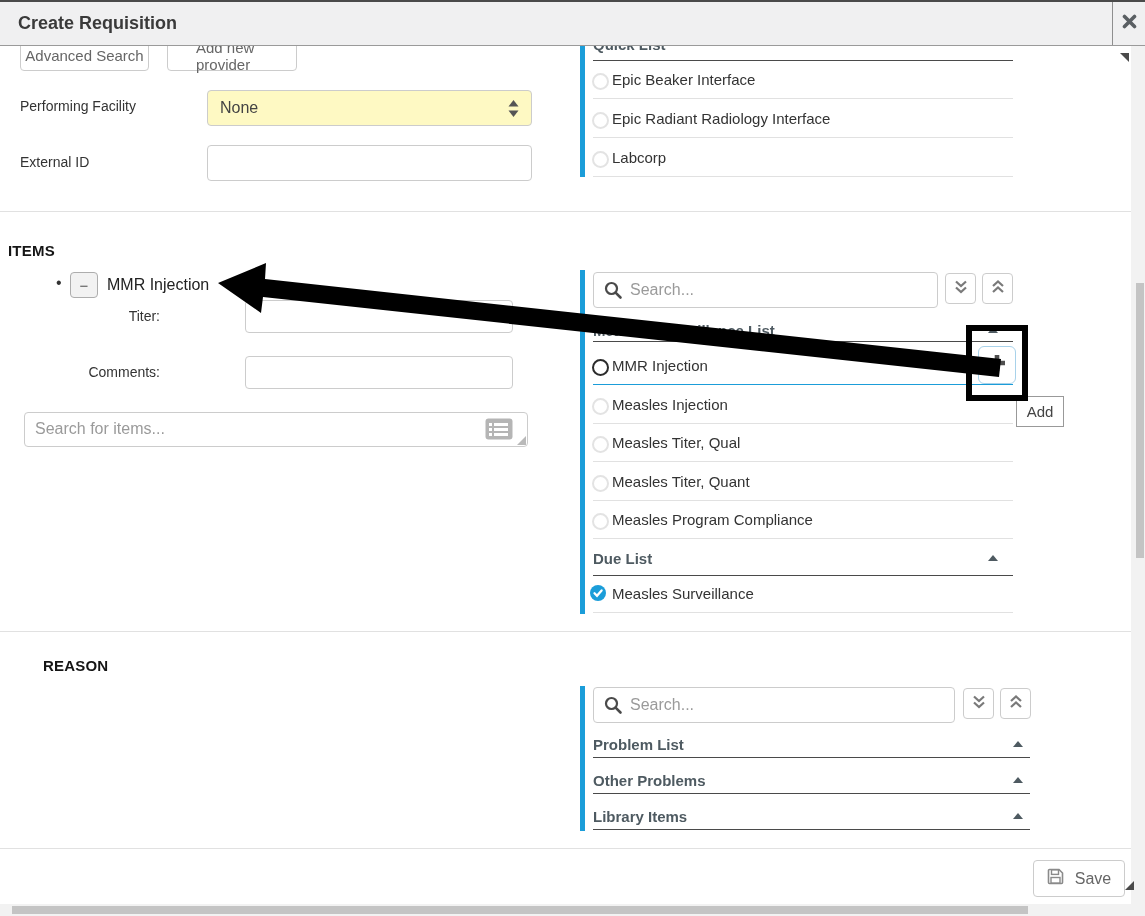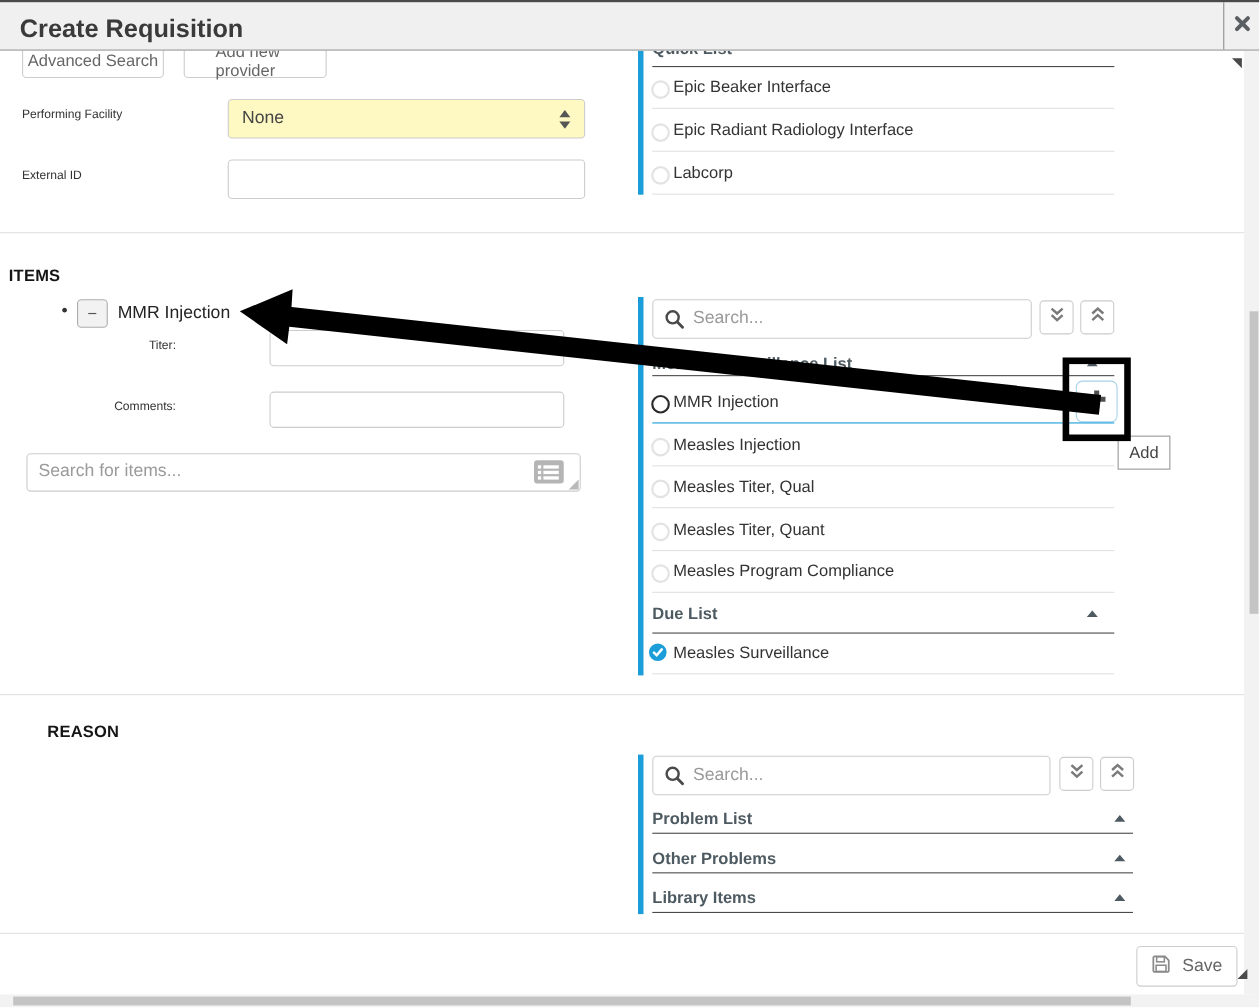--- a/index.html
+++ b/index.html
@@ -2,27 +2,27 @@
 <html><head>
 <meta charset="utf-8">
 <style>
   html,body{margin:0;padding:0;background:#fff;}
   body{font-family:"Liberation Sans", sans-serif; -webkit-font-smoothing:antialiased;}
   .stage{position:relative;width:1145px;height:916px;background:#fff;overflow:hidden;}
   .abs{position:absolute;box-sizing:border-box;}
 
   
   .dlg-header{left:0;top:0;width:1145px;height:46px;background:#f0f0f1;border-top:2px solid #4a4a4a;border-bottom:1px solid #9a9a9a;z-index:6;}
-  .dlg-title{position:absolute;left:18px;top:11px;font-size:23px;font-weight:bold;color:#3a3a3a;}
+  .dlg-title{position:absolute;left:18px;top:11px;font-size:18px;font-weight:bold;color:#3a3a3a;}
   .hdr-divider{position:absolute;left:1112px;top:0;width:1px;height:43px;background:#8f8f8f;}
   .close-btn{position:absolute;left:1113px;top:0;width:32px;height:43px;display:flex;align-items:center;justify-content:center;cursor:pointer;}
 
   
   .btn{background:#fff;border:1px solid #ccc;border-radius:4px;color:#666;font-size:15px;display:flex;align-items:center;justify-content:center;}
-  .field-label{font-size:11px;color:#333;}
+  .field-label{font-size:14px;color:#333;}
   .tb{background:#fff;border:1px solid #ccc;border-radius:4px;}
   .tb input, .tb textarea{border:none;outline:none;background:transparent;width:100%;height:100%;font-family:"Liberation Sans",sans-serif;font-size:16px;color:#333;padding:0 10px;box-sizing:border-box;resize:none;}
   .tb input::placeholder,.tb textarea::placeholder{color:#9a9a9a;}
   .sel{background:#fef9c3;border:1px solid #ccc;border-radius:4px;display:flex;align-items:center;padding:0 12px;font-size:16px;color:#444;}
   .sep-light{height:1px;background:#e1e1e1;}
   .sep-dark{height:1px;background:#4a4a4a;}
   .sep-blue{height:1px;background:#1b9dd9;}
   .bluebar{width:5px;background:#1b9dd9;}
   .sec-heading{font-size:15px;font-weight:bold;color:#151515;letter-spacing:.2px;}
   .grp-header{font-size:15px;font-weight:bold;color:#4e5a61;}

